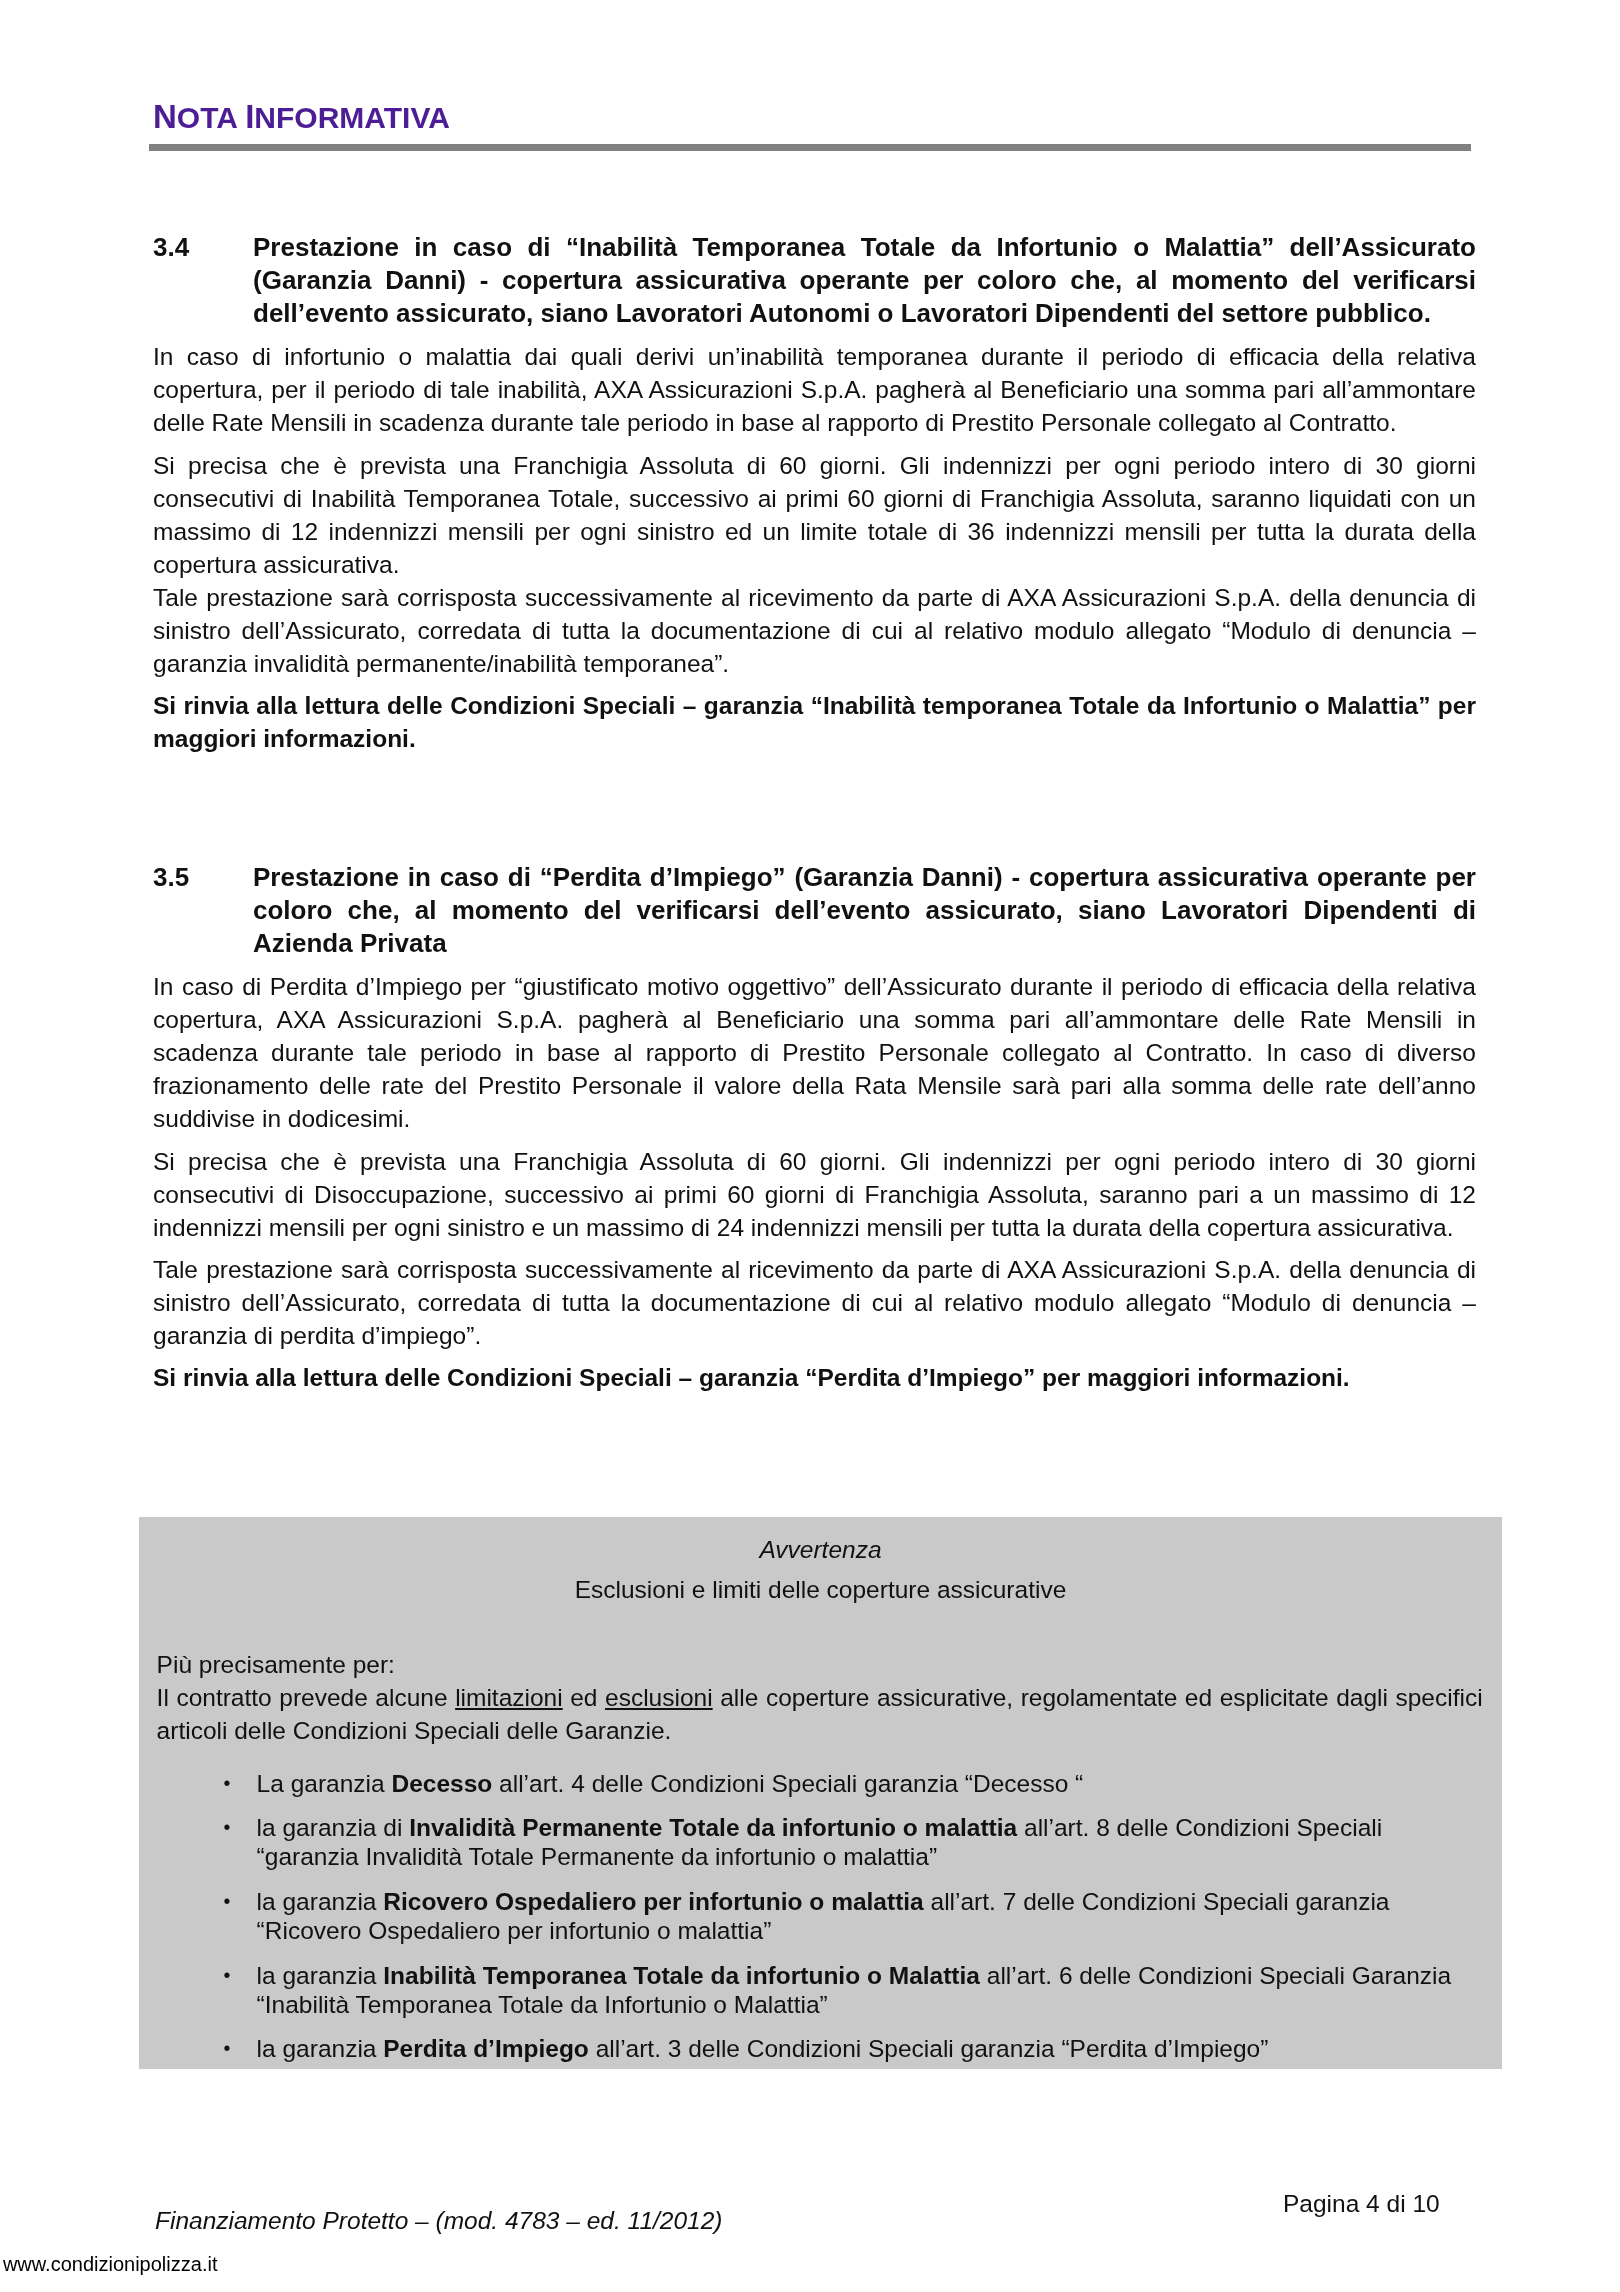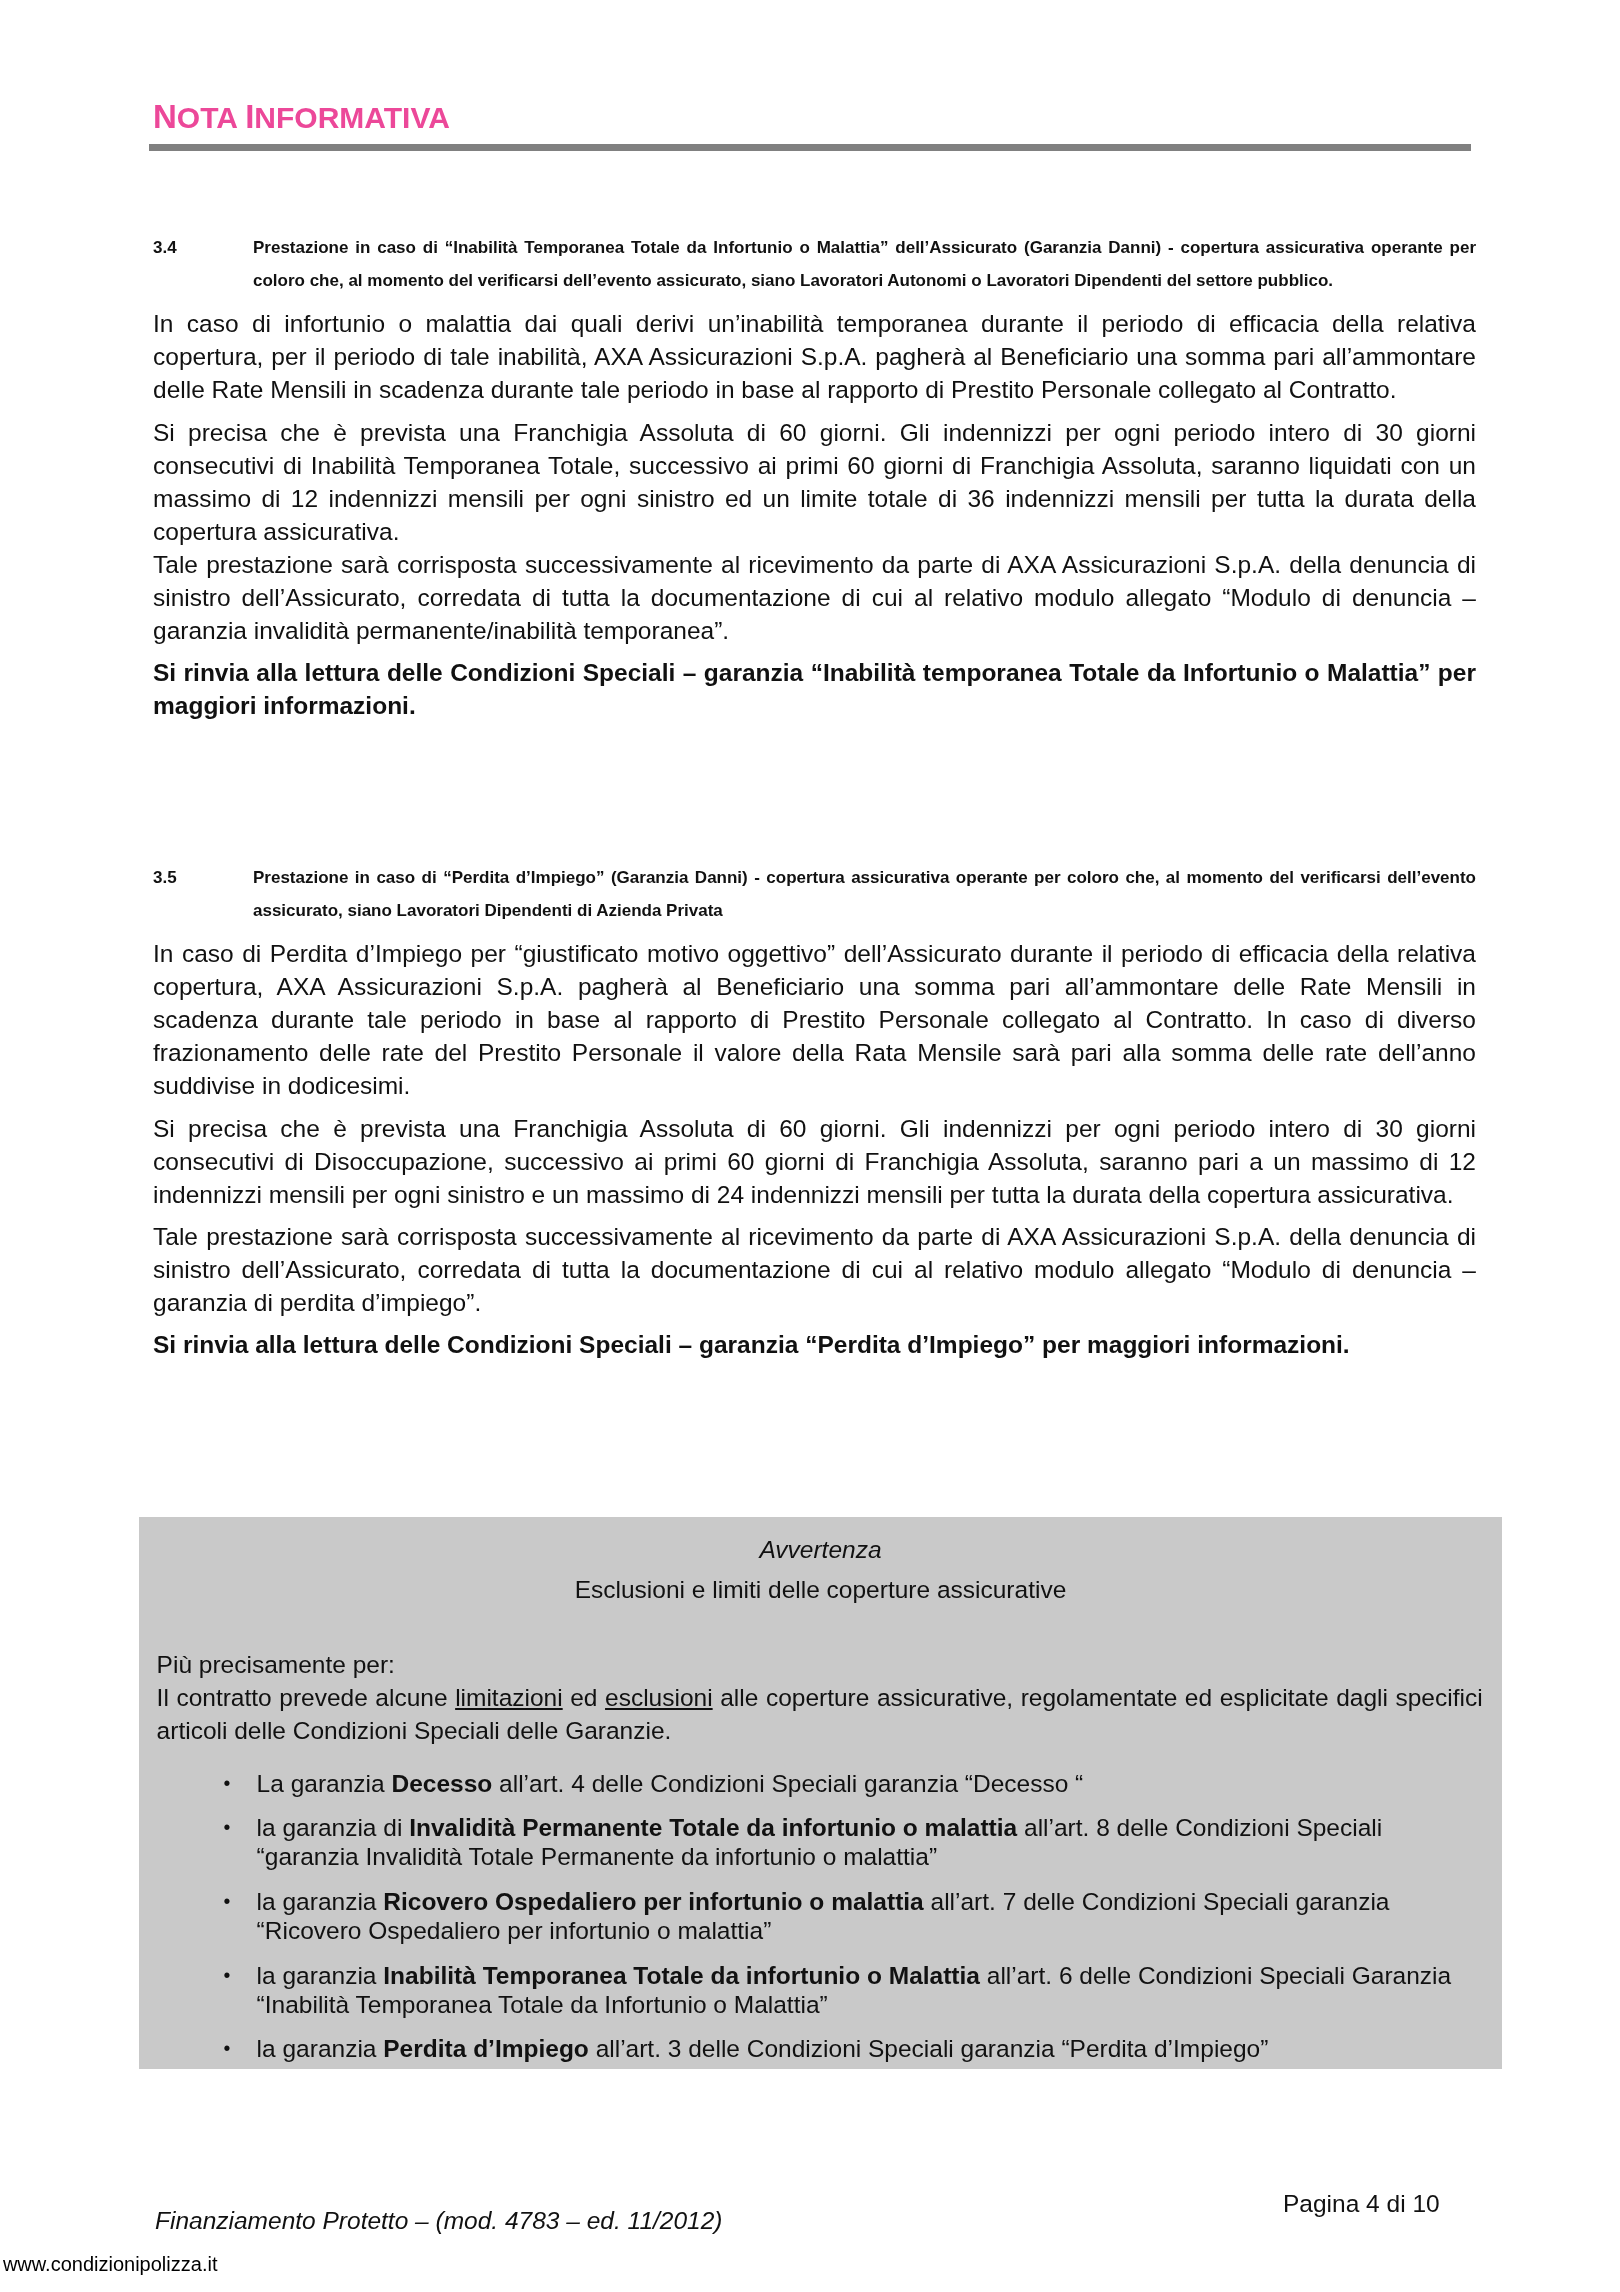--- a/index.html
+++ b/index.html
@@ -1,23 +1,23 @@
 <!DOCTYPE html>
 <html><head>
 <meta charset="utf-8">
 <style>
   html, body { margin: 0; padding: 0; background: #ffffff; }
   body { width: 1620px; height: 2293px; position: relative; overflow: hidden; color: #111; }
   .page { position: absolute; left: 0; top: 0; width: 1620px; height: 2293px; }
-  .doc-title { position: absolute; left: 153px; top: 98px; font-family: "Liberation Sans", sans-serif; font-weight: bold; font-size: 30px; letter-spacing: 0px; color: #ec4899; font-variant: small-caps; }
+  .doc-title { position: absolute; left: 153px; top: 98px; font-family: "Liberation Sans", sans-serif; font-weight: bold; font-size: 30px; letter-spacing: 0px; color: #4c1d95; font-variant: small-caps; }
   .doc-title .big { font-size: 33px; }
   .rule { position: absolute; left: 149px; top: 144px; width: 1322px; height: 6.9px; background: #808080; }
   .txt { font-family: "Liberation Sans Narrow", "Liberation Sans", sans-serif; font-size: 24.5px; line-height: 33px; color: #111; }
   .section { position: absolute; left: 153px; width: 1323px; }
-  .sec-head { display: flex; font-weight: bold; font-size: 17px; line-height: 33px; color: #111; }
+  .sec-head { display: flex; font-weight: bold; font-size: 26px; line-height: 33px; color: #111; }
   .sec-num { width: 100px; flex: none; }
   .sec-title { flex: 1; text-align: justify; }
   .para { text-align: justify; margin: 0; }
   .bold { font-weight: bold; margin-top: 9px; }
   .warning-box { position: absolute; left: 139px; top: 1517px; width: 1363px; height: 552px; background: #c9c9c9; }
   .box-title { position: absolute; left: 0; right: 0; text-align: center; }
   .ital { font-style: italic; }
   .box-body { position: absolute; left: 17.6px; width: 1326px; }
   ul.excl { list-style: none; margin: 0; padding: 0; }
   ul.excl li { position: relative; padding-left: 100px; margin-bottom: 15.7px; line-height: 29px; }

